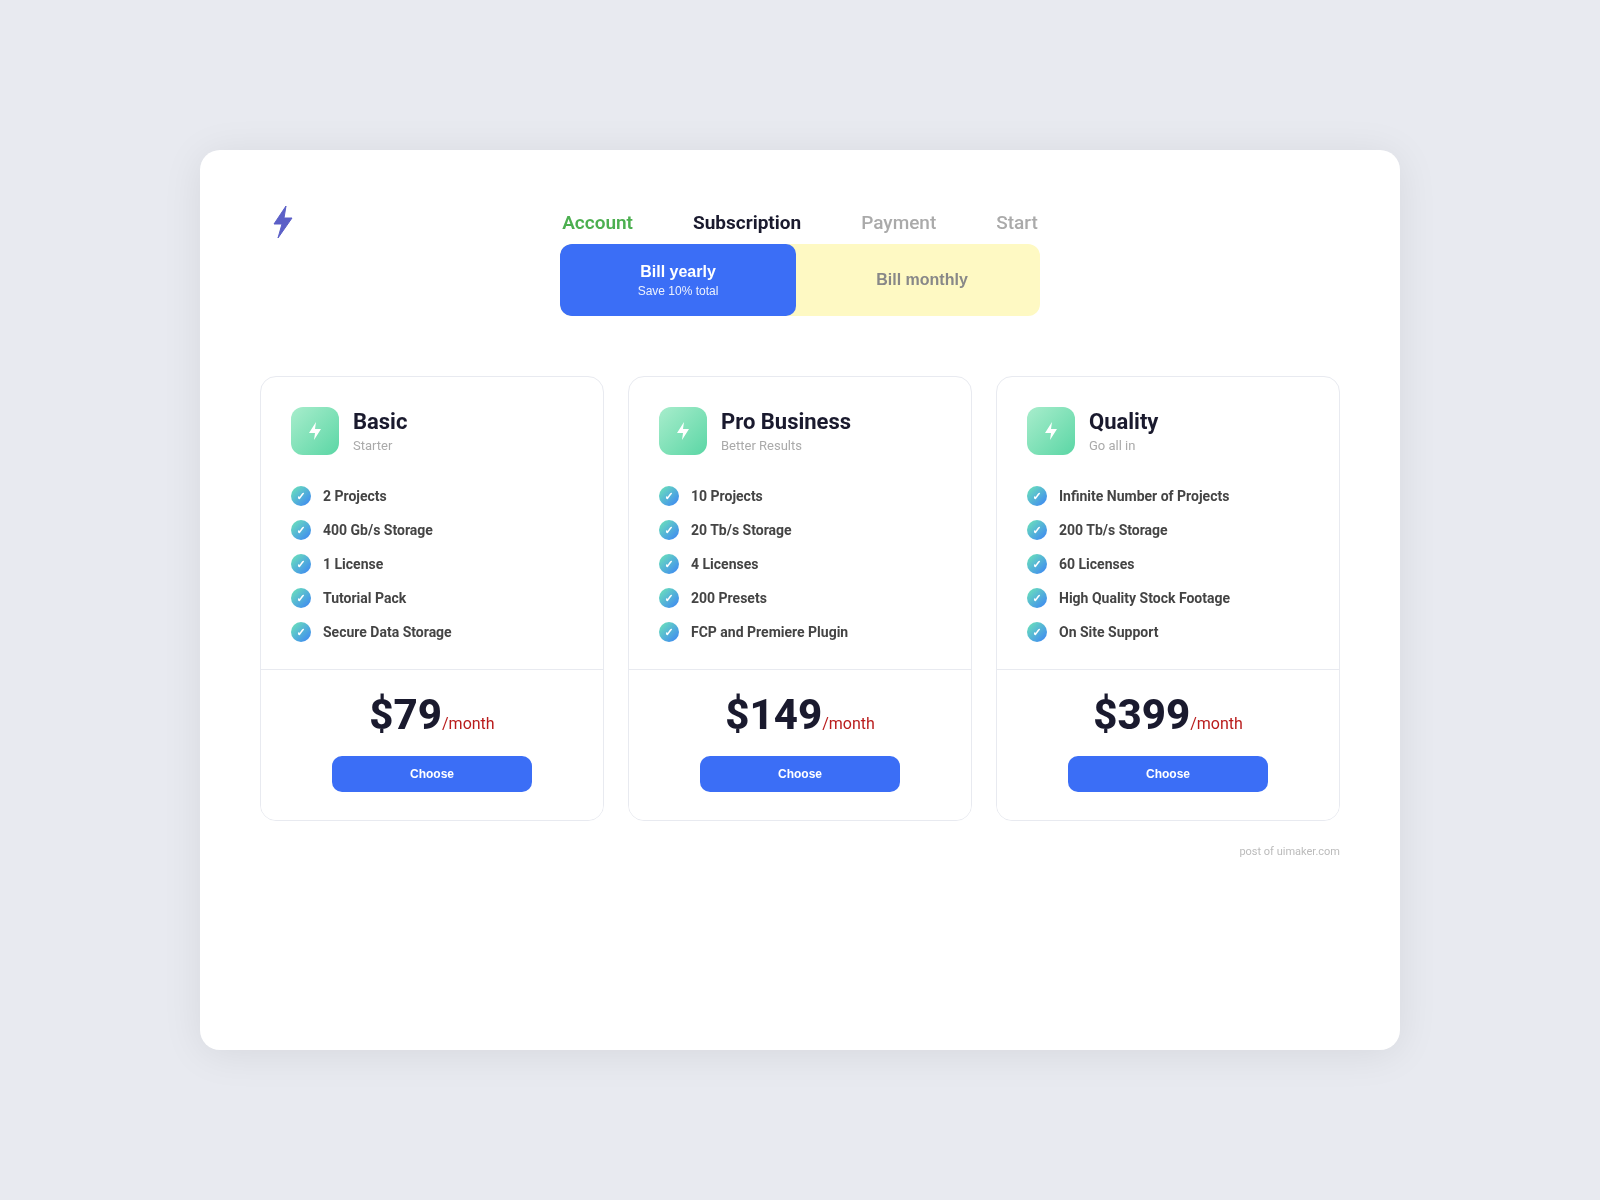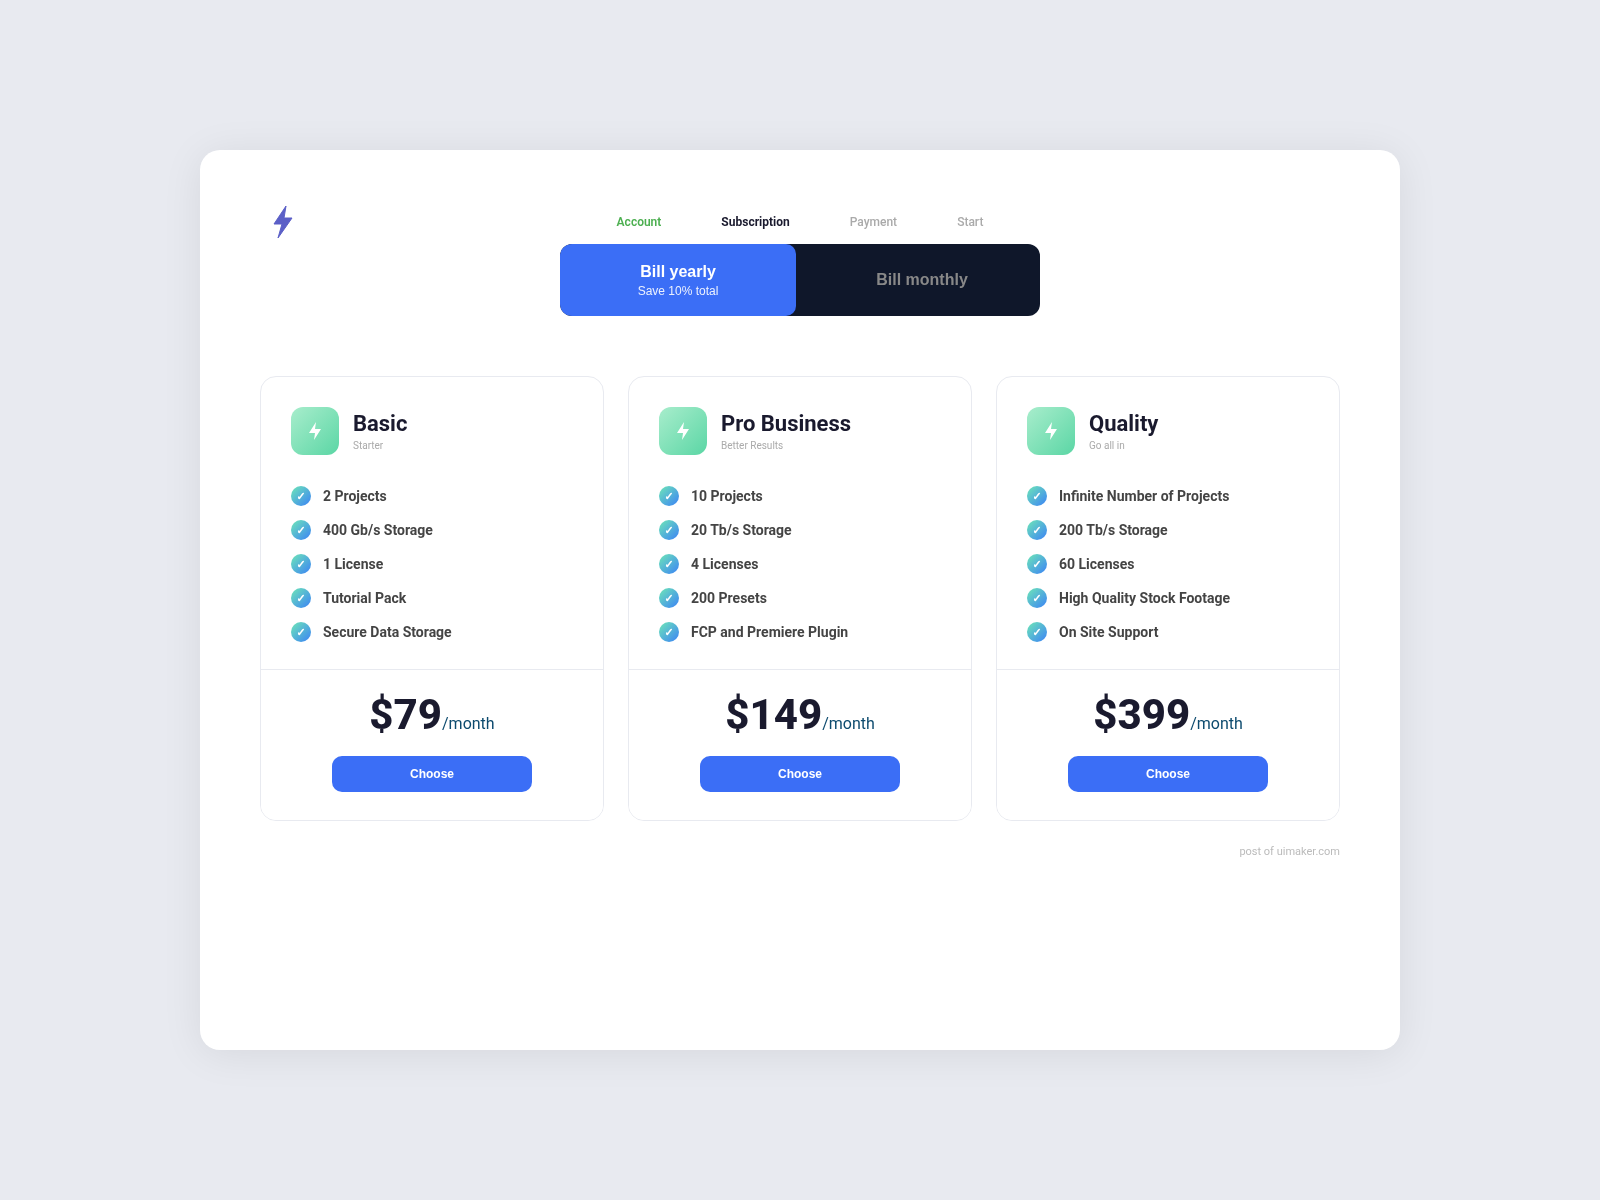--- a/index.html
+++ b/index.html
@@ -26,21 +26,21 @@
       margin-right: auto;
     }
     .nav {
       display: flex;
       gap: 60px;
       position: absolute;
       left: 50%;
       transform: translateX(-50%);
     }
     .nav-item {
-      font-size: 12px;
+      font-size: 19px;
       font-weight: 500;
       color: #aaa;
       cursor: pointer;
       text-decoration: none;
     }
     .nav-item.active-green {
       color: #4CAF50;
       font-weight: 600;
     }
     .nav-item.active-dark {
@@ -54,21 +54,21 @@
       position: relative;
     }
     
     .billing-toggle {
       display: flex;
       justify-content: center;
       margin-bottom: 60px;
     }
     .toggle-container {
       display: flex;
-      background: #0f172a;
+      background: #fef9c3;
       border-radius: 12px;
       overflow: hidden;
       width: 480px;
       height: 72px;
       gap: 8px;
     }
     .toggle-btn {
       flex: 1;
       display: flex;
       flex-direction: column;
@@ -129,21 +129,21 @@
       width: 24px;
       height: 24px;
     }
     .plan-title {
       font-size: 22px;
       font-weight: 700;
       color: #1a1a2e;
       line-height: 1.2;
     }
     .plan-subtitle {
-      font-size: 10px;
+      font-size: 13px;
       color: #aaa;
       margin-top: 2px;
     }
     .feature-list {
       list-style: none;
       padding: 0;
     }
     .feature-list li {
       display: flex;
       align-items: center;
@@ -180,21 +180,21 @@
     .price {
       font-size: 42px;
       font-weight: 800;
       color: #1a1a2e;
       line-height: 1;
       margin-bottom: 20px;
     }
     .price .per-month {
       font-size: 16px;
       font-weight: 400;
-      color: #0c4a6e;
+      color: #b91c1c;
       text-align: center;
     }
     .choose-btn {
       width: 100%;
       max-width: 200px;
       height: 36px;
       background: #3b6ef6;
       color: #fff;
       border: none;
       border-radius: 10px;

